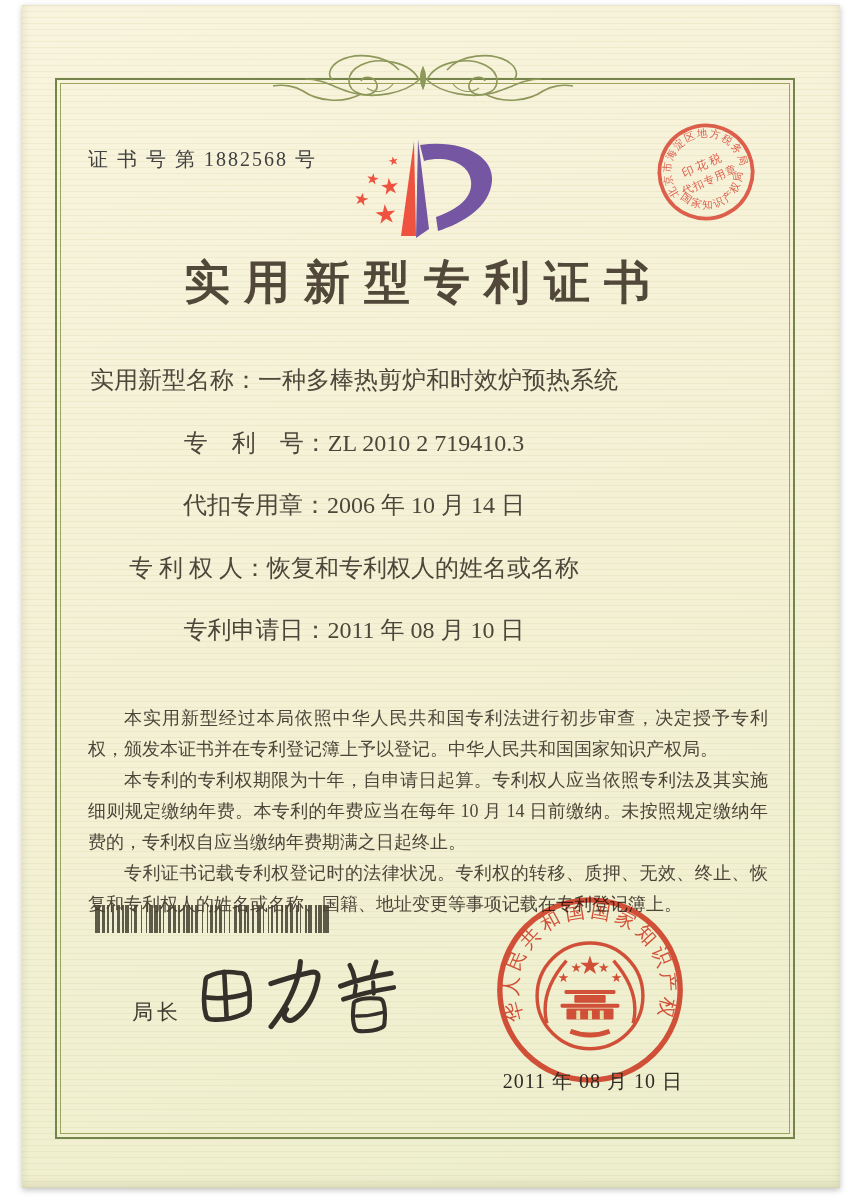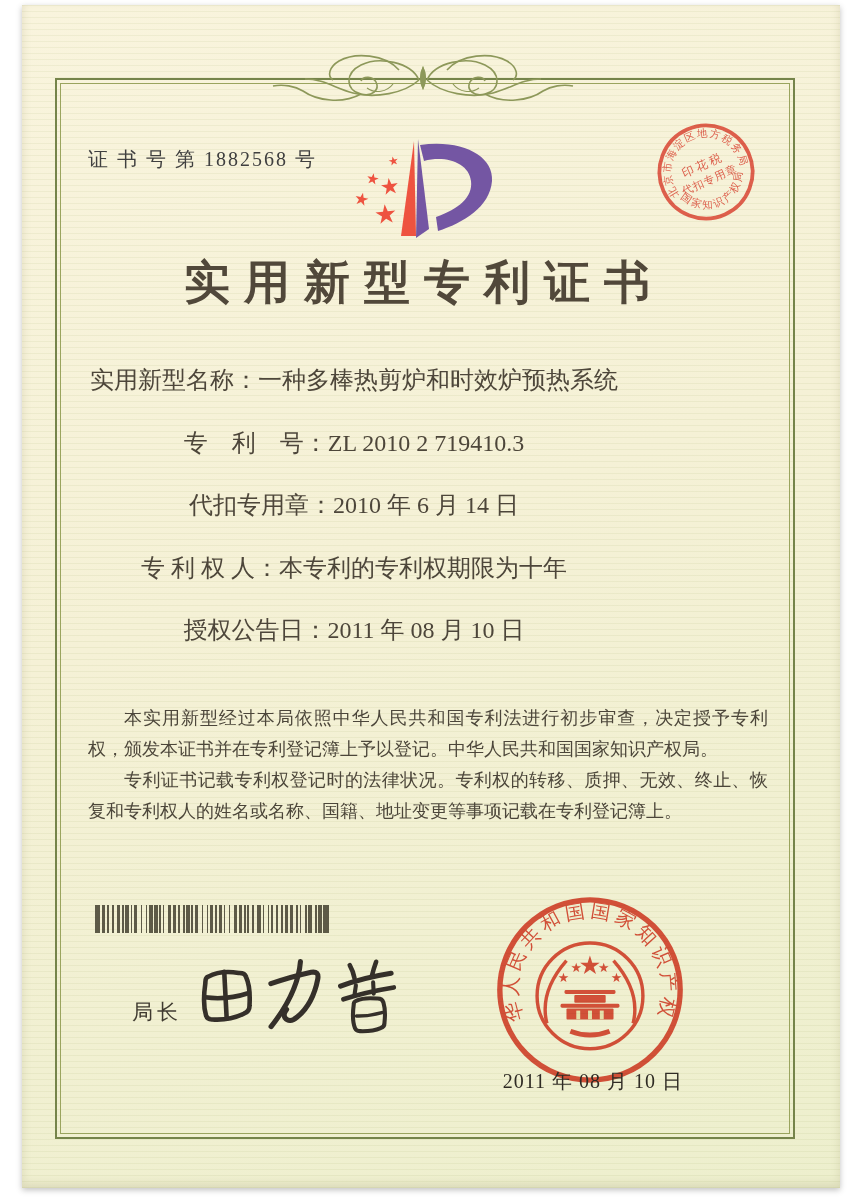--- a/index.html
+++ b/index.html
@@ -96,27 +96,28 @@
     </text>
     <text x="80" y="76" font-size="12.5" letter-spacing="3" text-anchor="middle" fill="#e2493c">印花税</text>
     <text x="80" y="93" font-size="11.5" letter-spacing="1" text-anchor="middle" fill="#e2493c">代扣专用章</text>
   </svg>
 
   <div class="title">实用新型专利证书</div>
 
   <div class="fields">
     <div class="field-row"><span>实用新型名称</span><span>：</span><span>一种多棒热剪炉和时效炉预热系统</span></div>
     <div class="field-row"><span>专　利　号</span><span>：</span><span>ZL 2010 2 719410.3</span></div>
-    <div class="field-row"><span>代扣专用章</span><span>：</span><span>2010 年 6 月 14 日</span></div>
-    <div class="field-row"><span>专 利 权 人</span><span>：</span><span>本专利的专利权期限为十年</span></div>
-    <div class="field-row"><span>授权公告日</span><span>：</span><span>2011 年 08 月 10 日</span></div>
+    <div class="field-row"><span>代扣专用章</span><span>：</span><span>2006 年 10 月 14 日</span></div>
+    <div class="field-row"><span>专 利 权 人</span><span>：</span><span>恢复和专利权人的姓名或名称</span></div>
+    <div class="field-row"><span>专利申请日</span><span>：</span><span>2011 年 08 月 10 日</span></div>
   </div>
 
   <div class="paragraphs">
     <p>本实用新型经过本局依照中华人民共和国专利法进行初步审查，决定授予专利权，颁发本证书并在专利登记簿上予以登记。中华人民共和国国家知识产权局。</p>
+    <p>本专利的专利权期限为十年，自申请日起算。专利权人应当依照专利法及其实施细则规定缴纳年费。本专利的年费应当在每年 10 月 14 日前缴纳。未按照规定缴纳年费的，专利权自应当缴纳年费期满之日起终止。</p>
     <p>专利证书记载专利权登记时的法律状况。专利权的转移、质押、无效、终止、恢复和专利权人的姓名或名称、国籍、地址变更等事项记载在专利登记簿上。</p>
   </div>
 
   <div class="barcode">
       <div class="bar" style="width: 5.1px;"></div>
       <div style="width: 1.7px;"></div>
       <div class="bar" style="width: 3.4px;"></div>
       <div style="width: 1.7px;"></div>
       <div class="bar" style="width: 1.7px;"></div>
       <div style="width: 3.4px;"></div>

